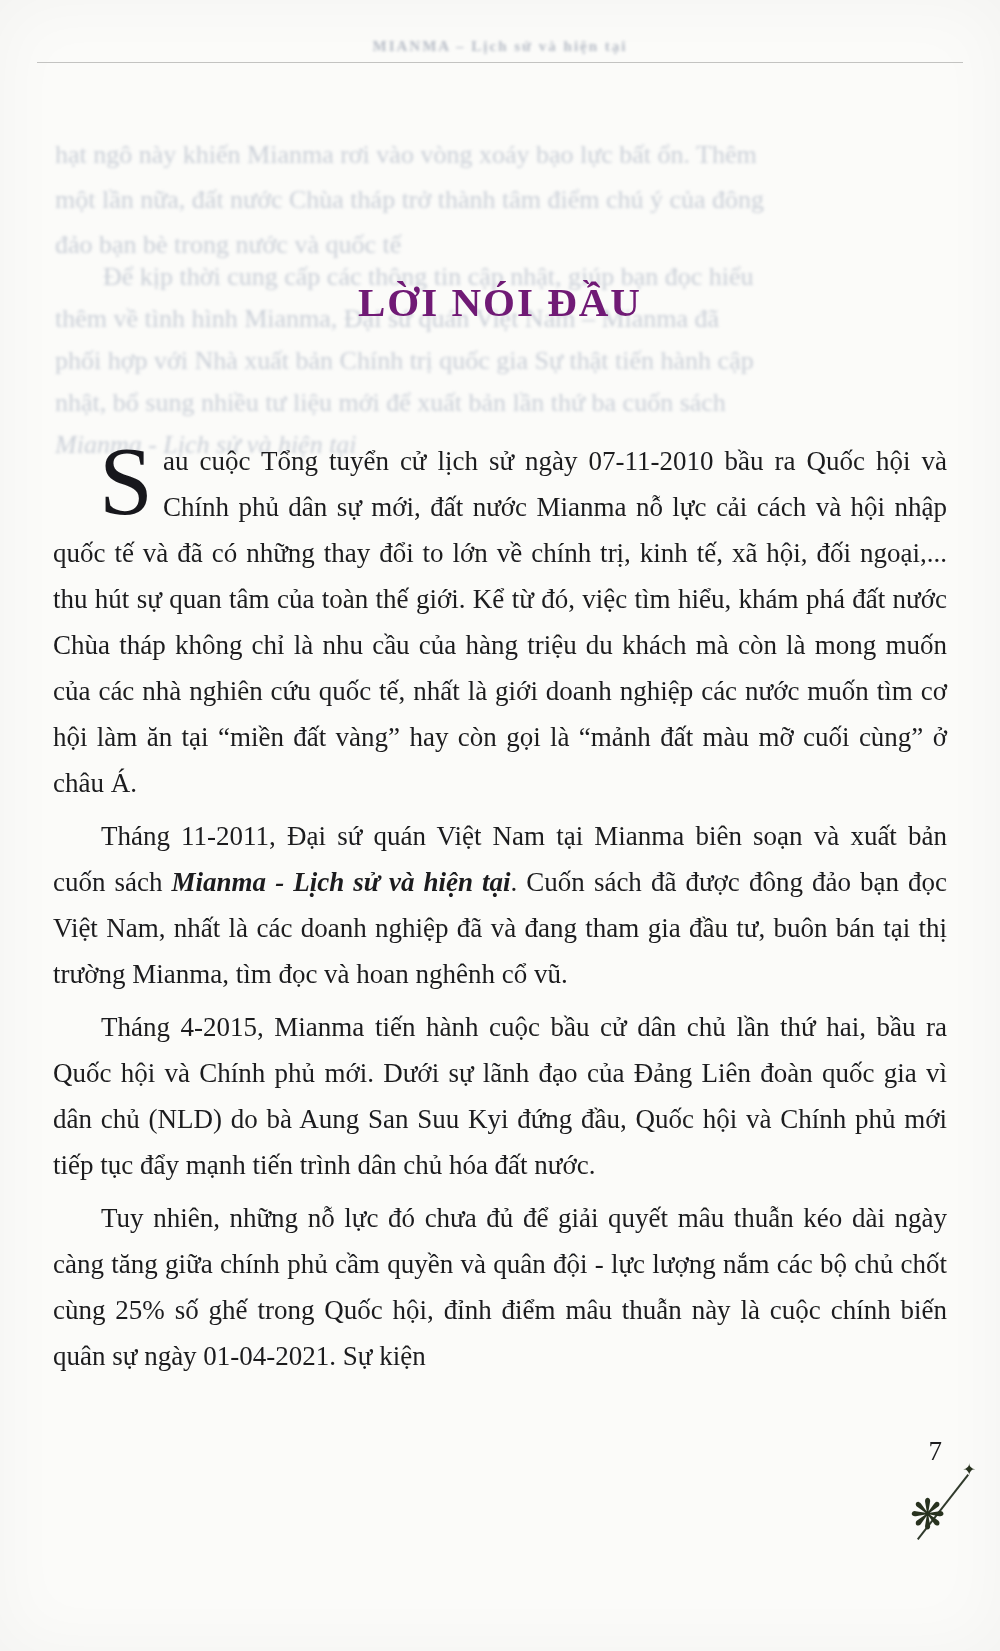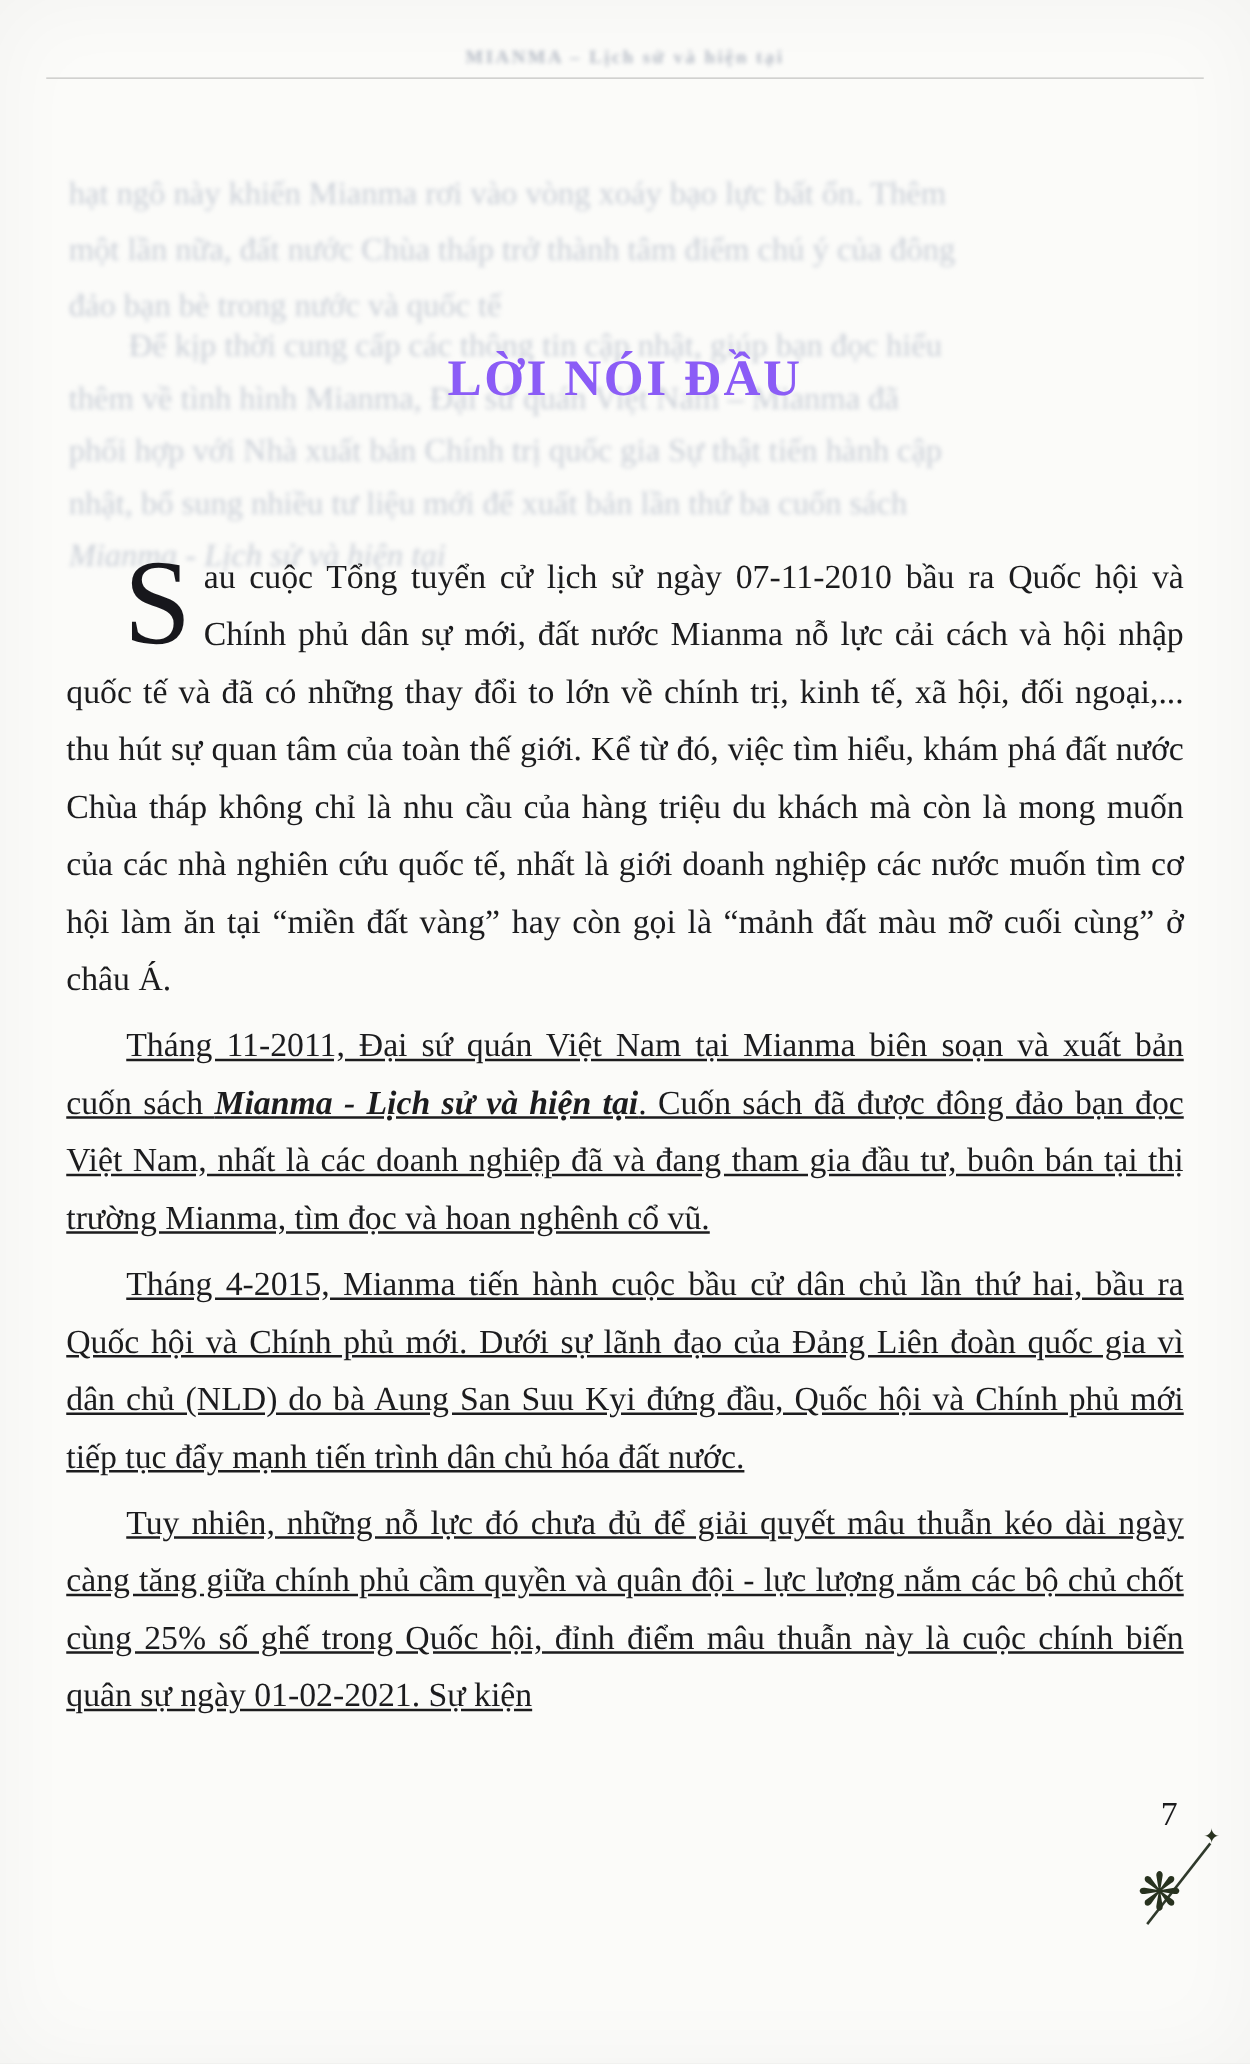--- a/index.html
+++ b/index.html
@@ -63,36 +63,36 @@
   .page-title {
     position: absolute;
     top: 278px;
     left: 0;
     width: 100%;
     margin: 0;
     text-align: center;
     font-size: 41px;
     font-weight: 700;
     letter-spacing: 2px;
-    color: #8b5cf6;
+    color: #701a75;
     z-index: 2;
   }
   
   .body-text {
     position: absolute;
     top: 438px;
     left: 53px;
     width: 894px;
     z-index: 2;
     font-size: 27px;
     line-height: 46px;
     text-align: justify;
   }
   .body-text p { margin: 0 0 7px 0; }
-  .body-text p.indent { text-indent: 48px; text-decoration: underline; }
+  .body-text p.indent { text-indent: 48px; }
   .drop-cap {
     float: left;
     font-size: 97px;
     line-height: 76px;
     padding: 6px 10px 0 0;
     margin-left: 46px;
     color: #17171c;
   }
   .book-title-em { font-weight: 700; font-style: italic; }
   
@@ -162,21 +162,21 @@
   <h1 class="page-title">LỜI NÓI ĐẦU</h1>
 
   <div class="body-text">
     <p>
       <span class="drop-cap">S</span><span>au cuộc Tổng tuyển cử lịch sử ngày 07-11-2010 bầu ra Quốc hội và Chính phủ dân sự mới, đất nước Mianma nỗ lực cải cách và hội nhập quốc tế và đã có những thay đổi to lớn về chính trị, kinh tế, xã hội, đối ngoại,... thu hút sự quan tâm của toàn thế giới. Kể từ đó, việc tìm hiểu, khám phá đất nước Chùa tháp không chỉ là nhu cầu của hàng triệu du khách mà còn là mong muốn của các nhà nghiên cứu quốc tế, nhất là giới doanh nghiệp các nước muốn tìm cơ hội làm ăn tại “miền đất vàng” hay còn gọi là “mảnh đất màu mỡ cuối cùng” ở châu Á.</span>
     </p>
     <p class="indent">
       <span>Tháng 11-2011, Đại sứ quán Việt Nam tại Mianma biên soạn và xuất bản cuốn sách </span><span class="book-title-em">Mianma - Lịch sử và hiện tại</span><span>. Cuốn sách đã được đông đảo bạn đọc Việt Nam, nhất là các doanh nghiệp đã và đang tham gia đầu tư, buôn bán tại thị trường Mianma, tìm đọc và hoan nghênh cổ vũ.</span>
     </p>
     <p class="indent">Tháng 4-2015, Mianma tiến hành cuộc bầu cử dân chủ lần thứ hai, bầu ra Quốc hội và Chính phủ mới. Dưới sự lãnh đạo của Đảng Liên đoàn quốc gia vì dân chủ (NLD) do bà Aung San Suu Kyi đứng đầu, Quốc hội và Chính phủ mới tiếp tục đẩy mạnh tiến trình dân chủ hóa đất nước.</p>
-    <p class="indent">Tuy nhiên, những nỗ lực đó chưa đủ để giải quyết mâu thuẫn kéo dài ngày càng tăng giữa chính phủ cầm quyền và quân đội - lực lượng nắm các bộ chủ chốt cùng 25% số ghế trong Quốc hội, đỉnh điểm mâu thuẫn này là cuộc chính biến quân sự ngày 01-02-2021. Sự kiện</p>
+    <p class="indent">Tuy nhiên, những nỗ lực đó chưa đủ để giải quyết mâu thuẫn kéo dài ngày càng tăng giữa chính phủ cầm quyền và quân đội - lực lượng nắm các bộ chủ chốt cùng 25% số ghế trong Quốc hội, đỉnh điểm mâu thuẫn này là cuộc chính biến quân sự ngày 01-04-2021. Sự kiện</p>
   </div>
 
   <div class="page-number">7</div>
 
   <div class="ornament">
     <div class="stem"></div>
     <span class="flower-large">❋</span>
     <span class="flower-small">✦</span>
   </div>
 

